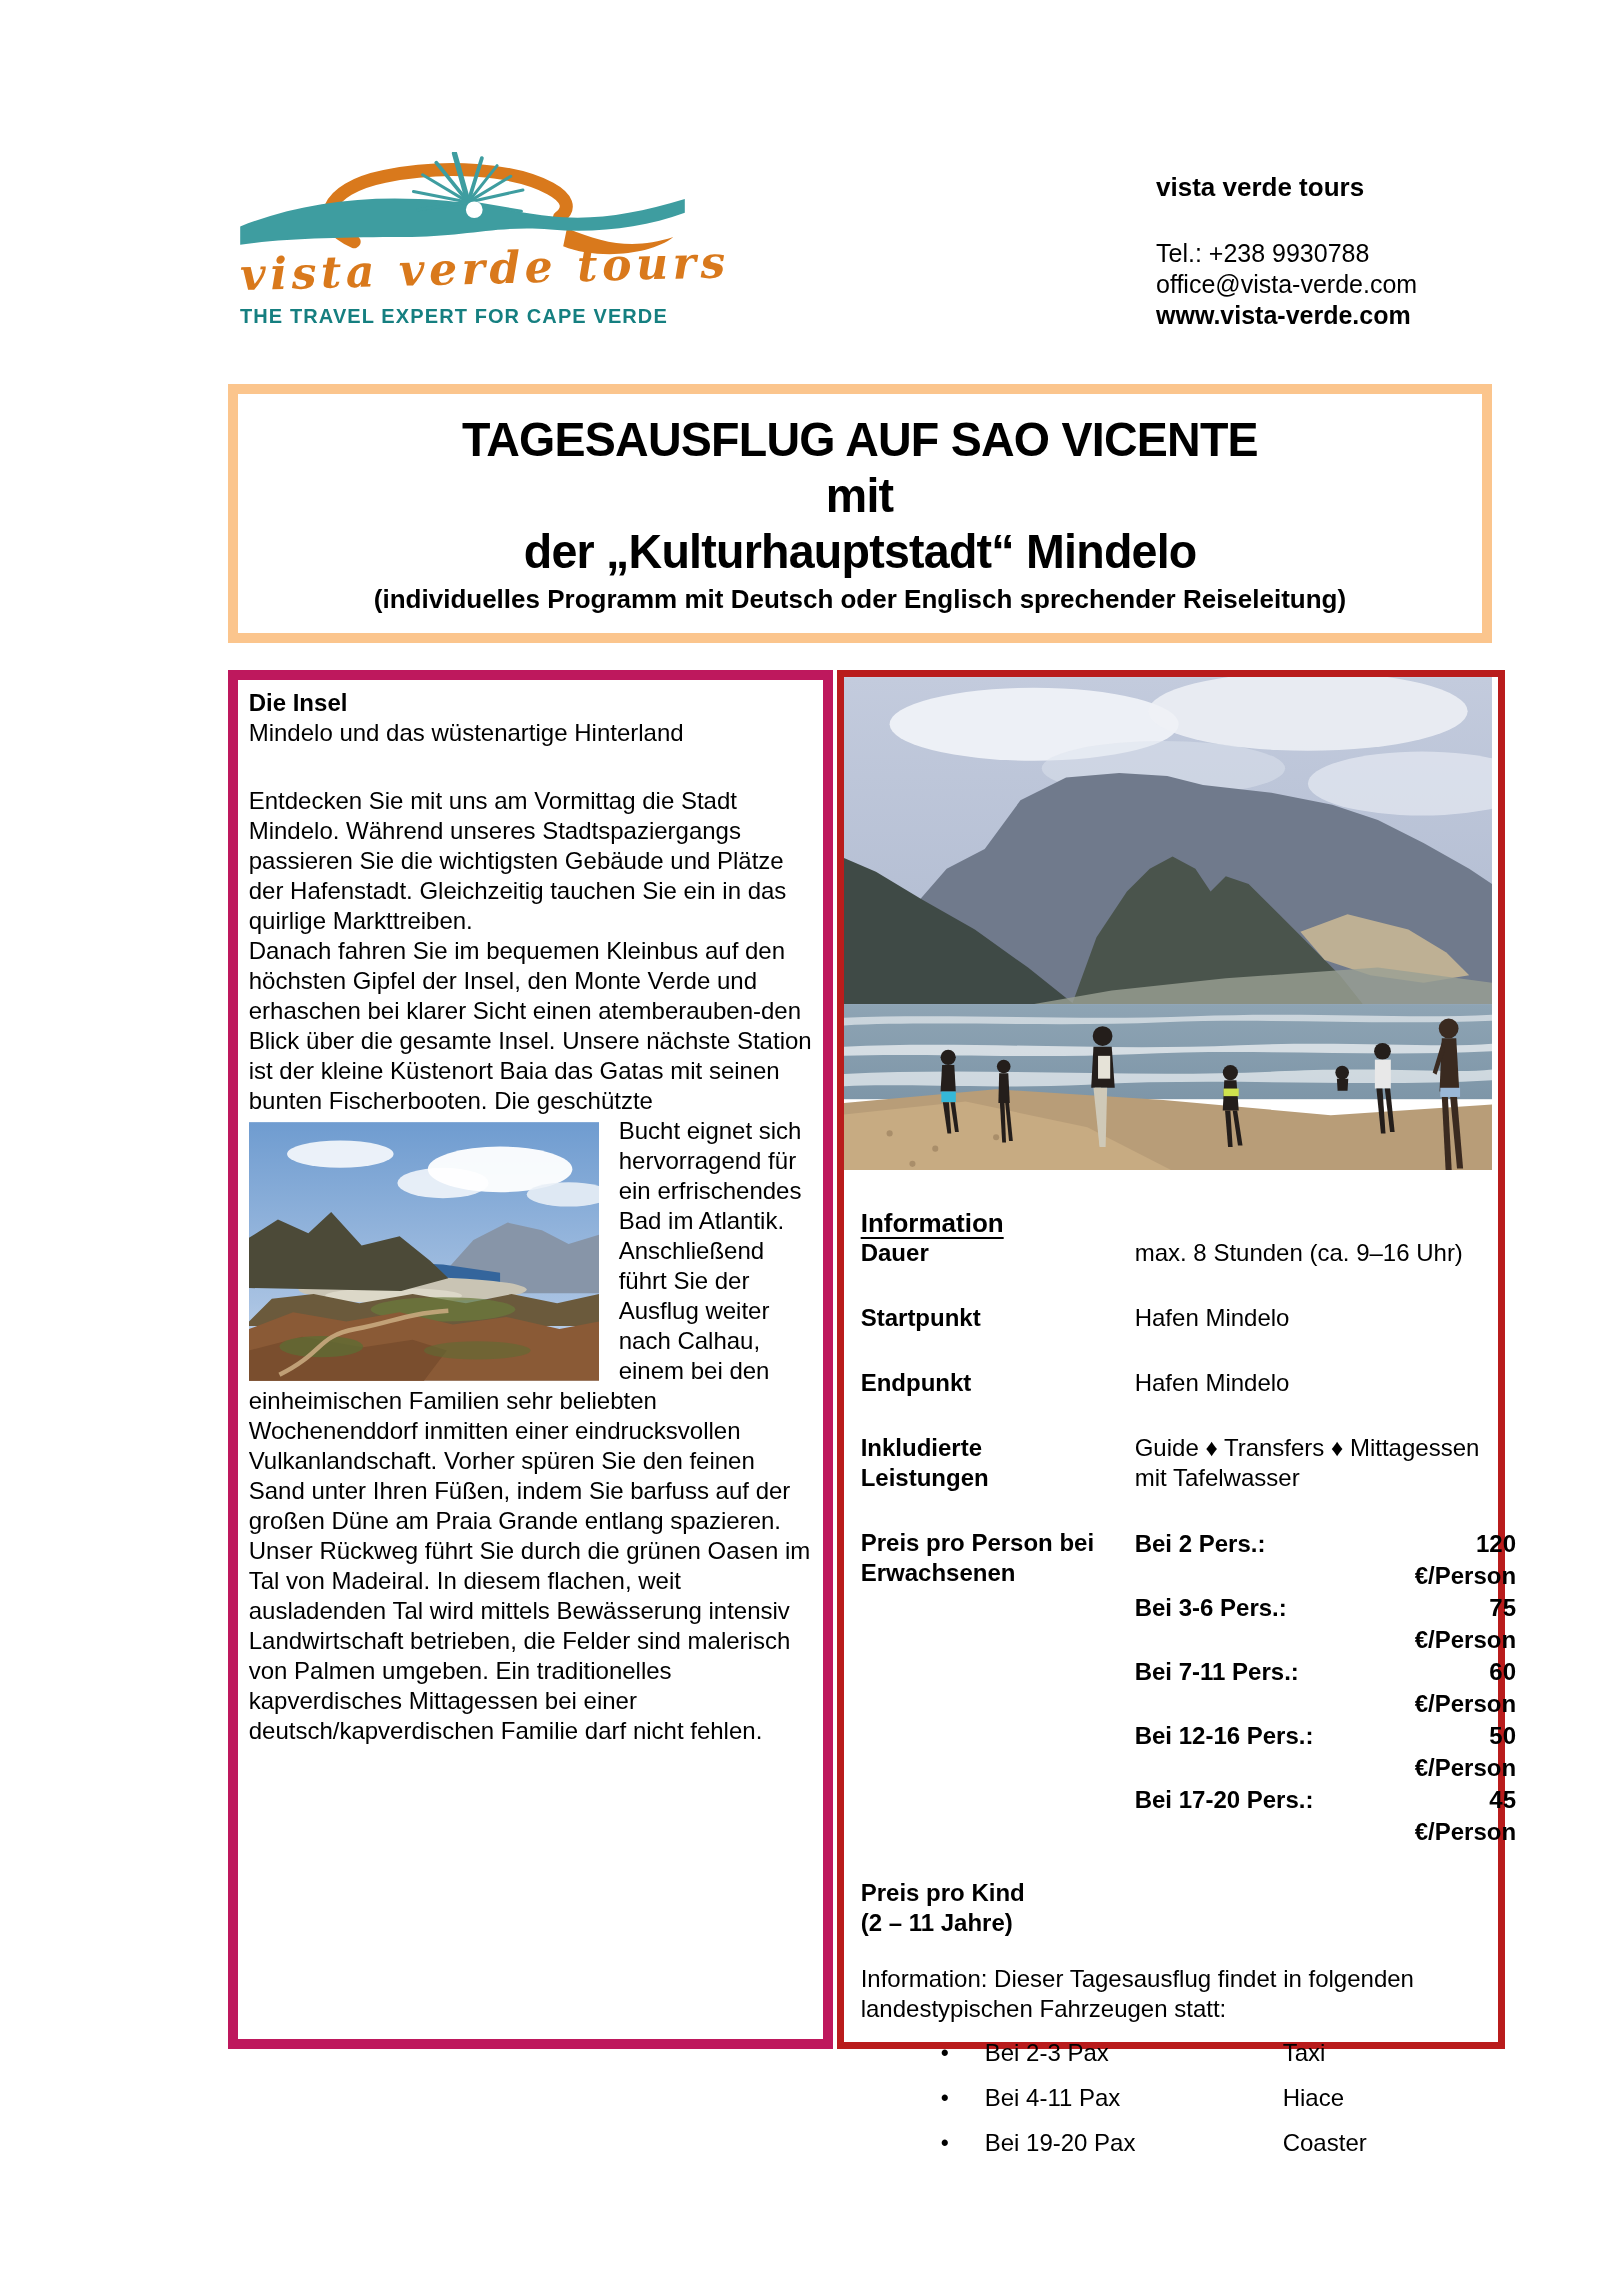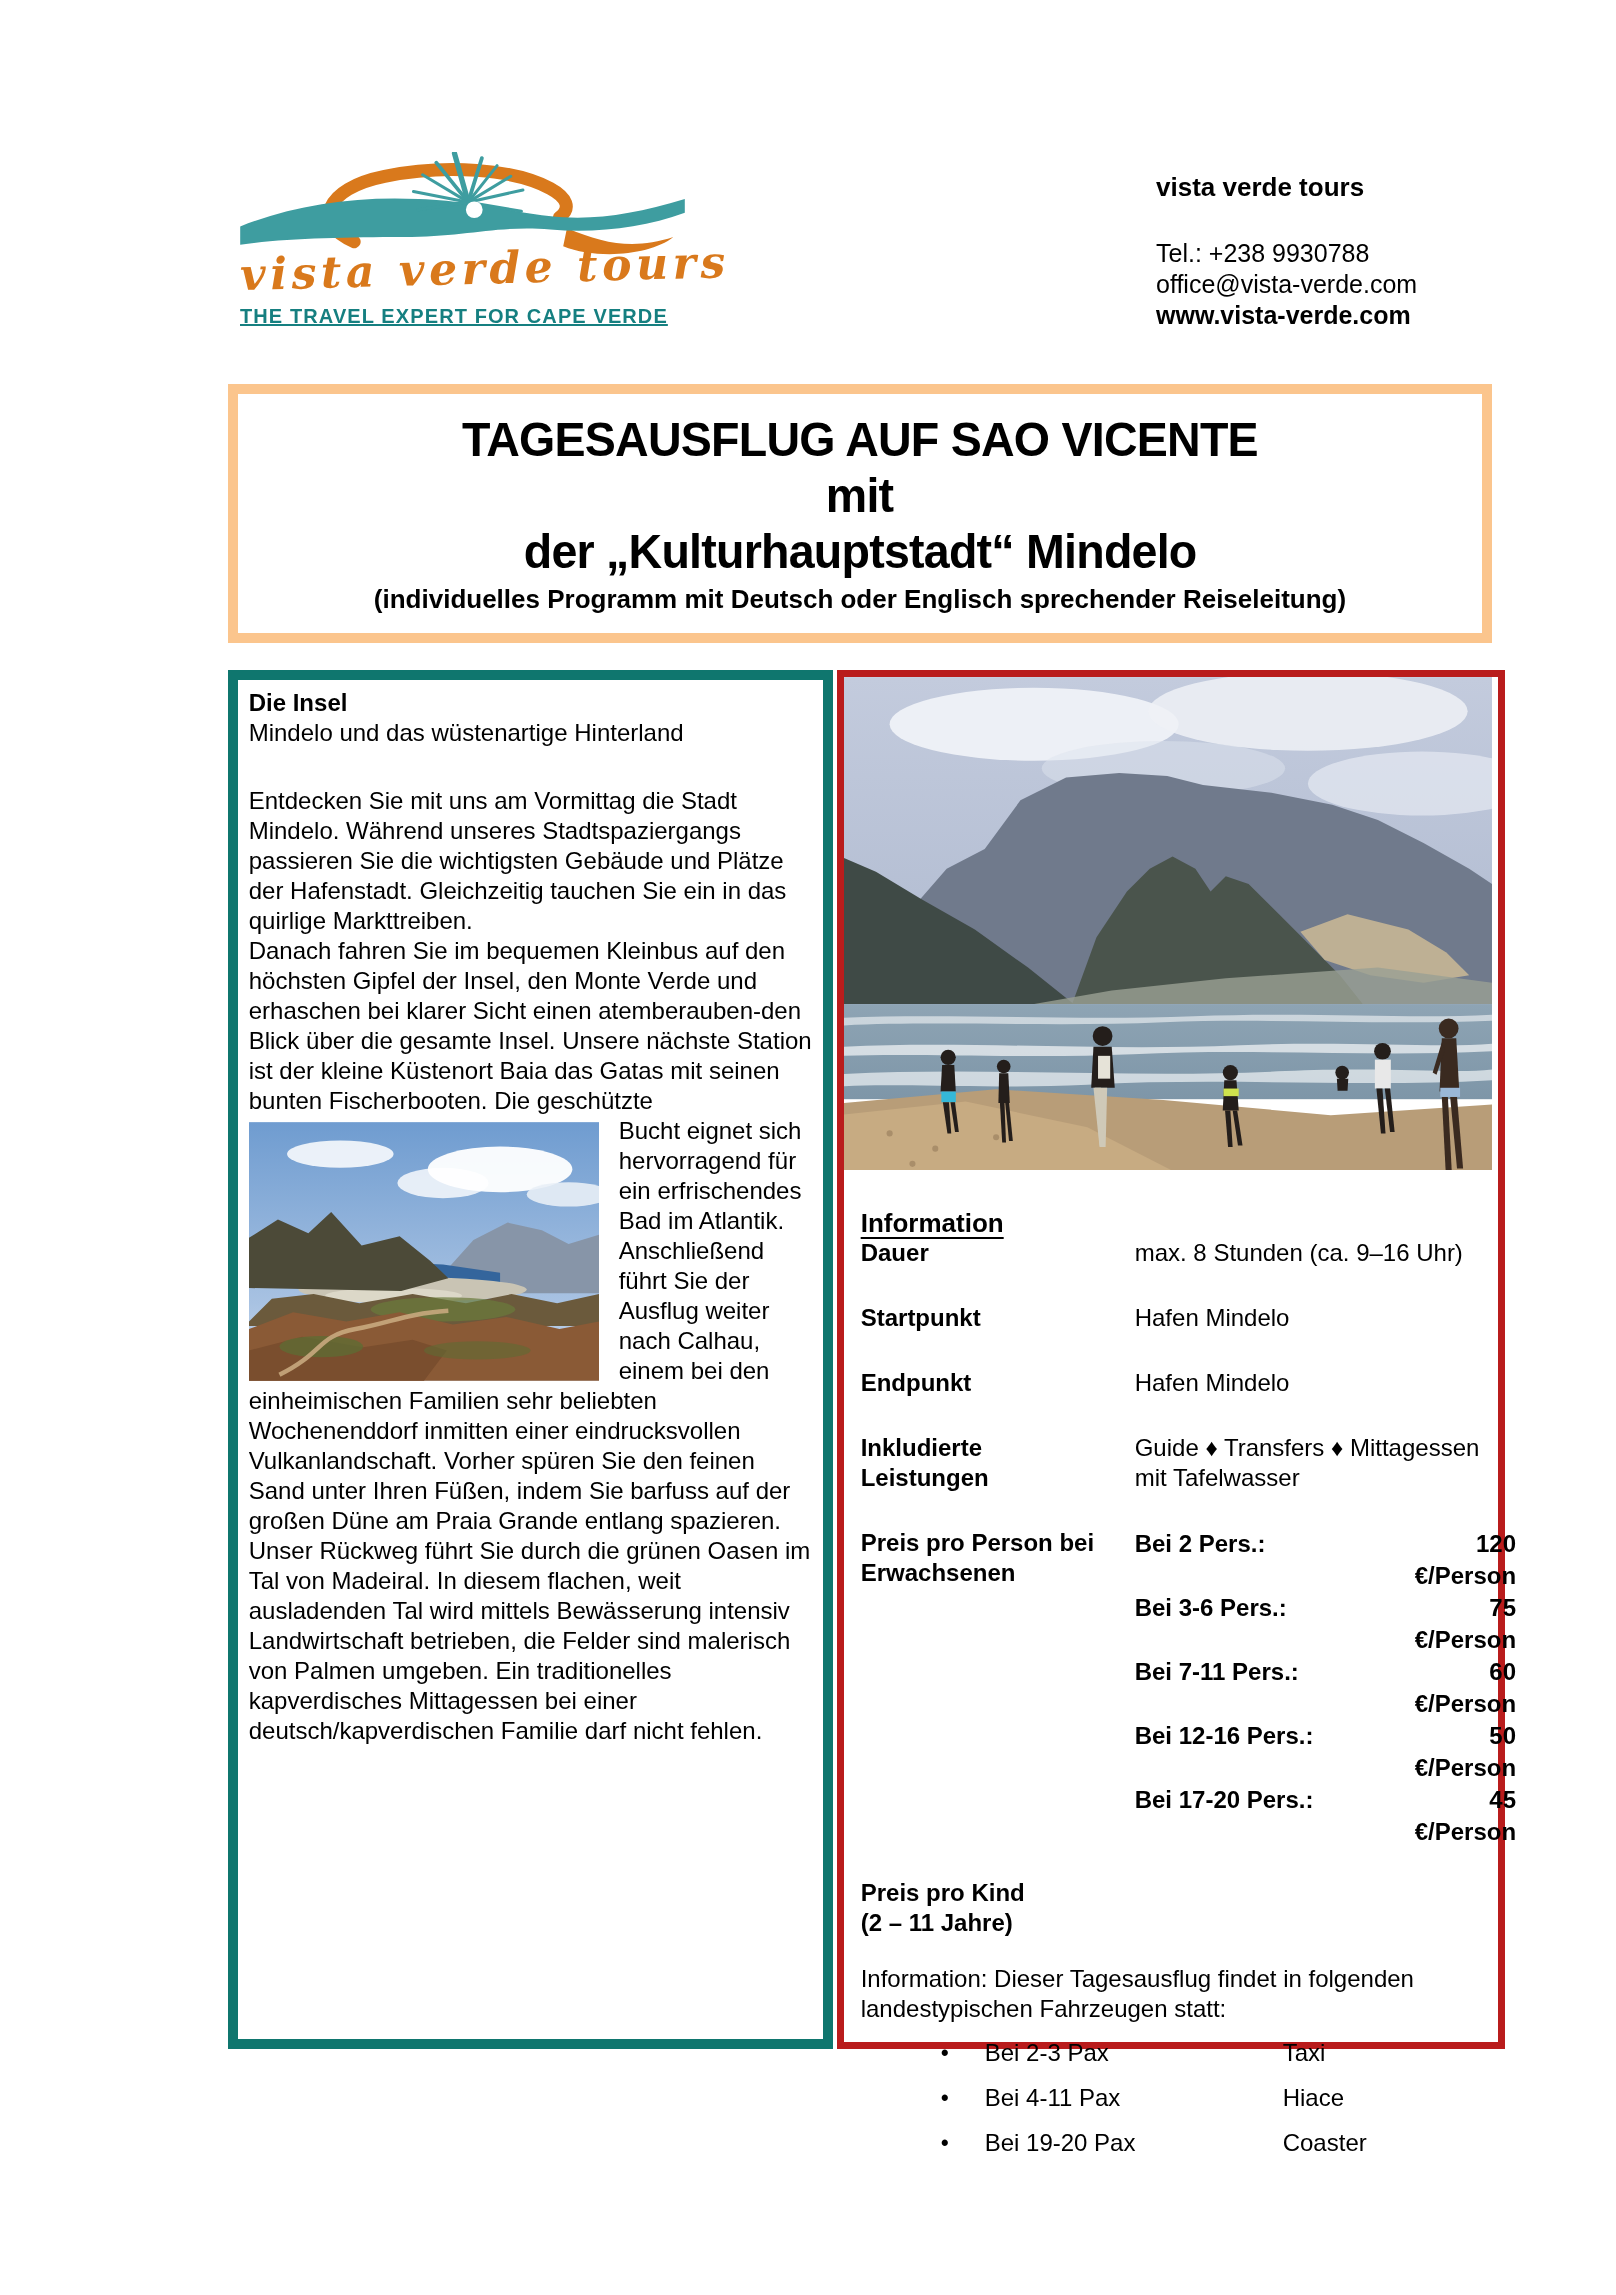--- a/index.html
+++ b/index.html
@@ -12,40 +12,40 @@
   
   .logo-block { position:absolute; left:240px; top:152px; width:457px; }
   .logo-art { display:block; }
   .logo-brand {
     font-family:"DejaVu Serif", serif; font-style:italic; font-weight:bold;
     font-size:44px; color:#D9791C; letter-spacing:4.6px; margin-top:-23px;
     transform:rotate(-1.5deg); white-space:nowrap;
   }
   .logo-tagline {
     font-size:20px; font-weight:bold; color:#157F80; letter-spacing:1.1px;
-    margin-top:10.7px; white-space:nowrap;text-decoration:underline;
+    margin-top:10.7px; white-space:nowrap;
   }
   .contact-block { position:absolute; left:1156px; top:172px; font-size:25px; line-height:31px; }
   .contact-company { font-weight:bold; font-size:26px; margin-bottom:35px; }
   .contact-website { font-weight:bold; }
 
   
   .title-box {
     position:absolute; left:228px; top:384px; width:1264px; height:259px;
     border:10px solid #FBC58D; background:#fff;
     display:flex; flex-direction:column; align-items:center; justify-content:center;
     text-align:center;
   }
   .title-big { font-size:49px; font-weight:bold; line-height:56px; letter-spacing:-0.8px; transform:scaleX(0.95); }
   .title-sub { font-size:26px; font-weight:bold; line-height:35px; margin-top:3px; }
 
   
   .left-box {
     position:absolute; left:228px; top:670px; width:605px; height:1379px;
-    border:10px solid #0f766e; background:#fff;
+    border:10px solid #be185d; background:#fff;
     padding:7.6px 9px 0 10.7px; font-size:24px; line-height:30px;
   }
   .right-box {
     position:absolute; left:837px; top:670px; width:668px; height:1379px;
     border:7px solid #b91c1c; background:#fff;
   }
 
   .lc-heading { font-weight:bold; }
   .lc-sub { margin-bottom:38px; }
   .lc-para { text-align:left; }

